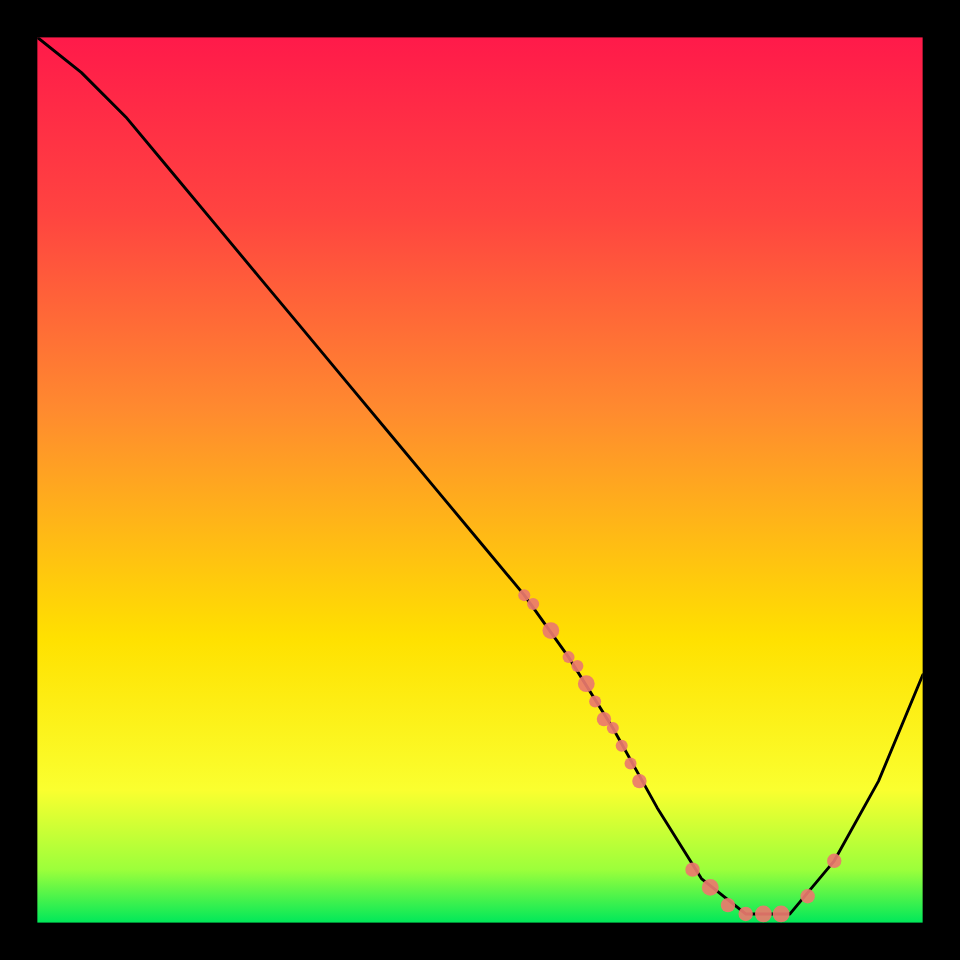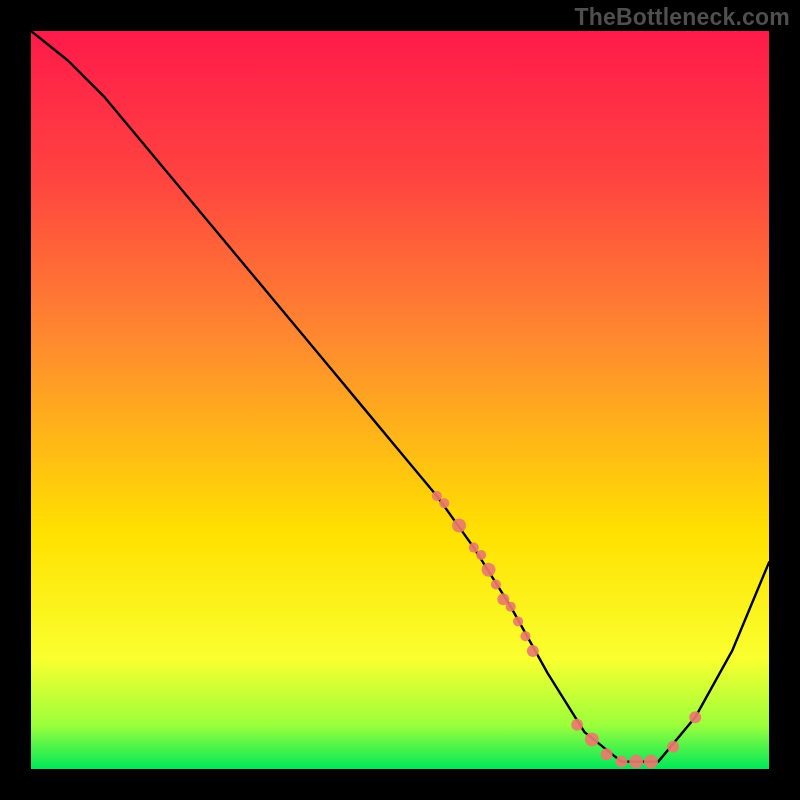--- a/index.html
+++ b/index.html
@@ -36,21 +36,20 @@
   }
   svg {
     display: block;
   }
 </style>
 </head>
 <body>
 
 <div class="frame">
 
-  <div class="watermark">TheBottleneck.com</div>
 
   <div class="plot">
     <svg id="chart-svg" width="738" height="738" viewBox="0 0 738 738" preserveAspectRatio="none">
       <defs>
         <linearGradient id="bg-grad" x1="0" y1="0" x2="0" y2="1">
           <stop id="g0" offset="0%" stop-color="#ff1a4a"></stop>
           <stop id="g1" offset="20%" stop-color="#ff4440"></stop>
           <stop id="g2" offset="42%" stop-color="#ff8a2f"></stop>
           <stop id="g3" offset="68%" stop-color="#ffe100"></stop>
           <stop id="g4" offset="85%" stop-color="#faff2f"></stop>

